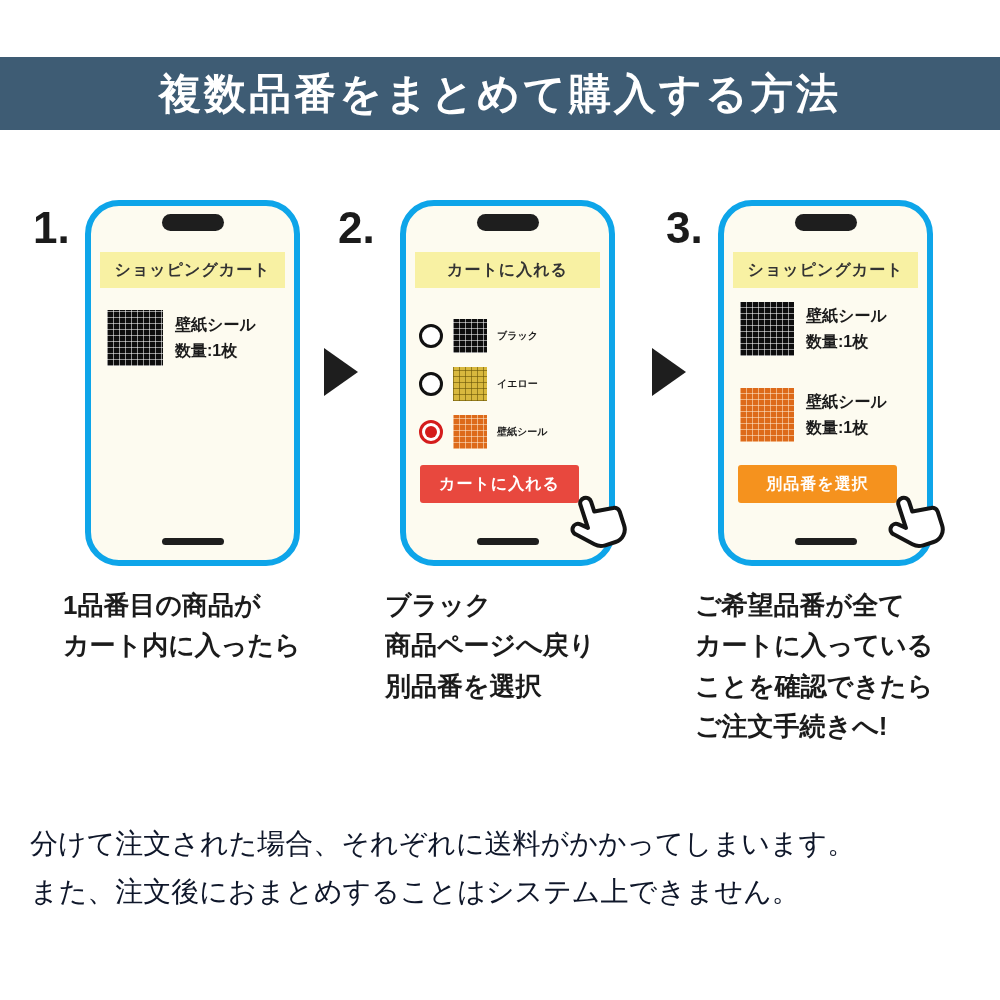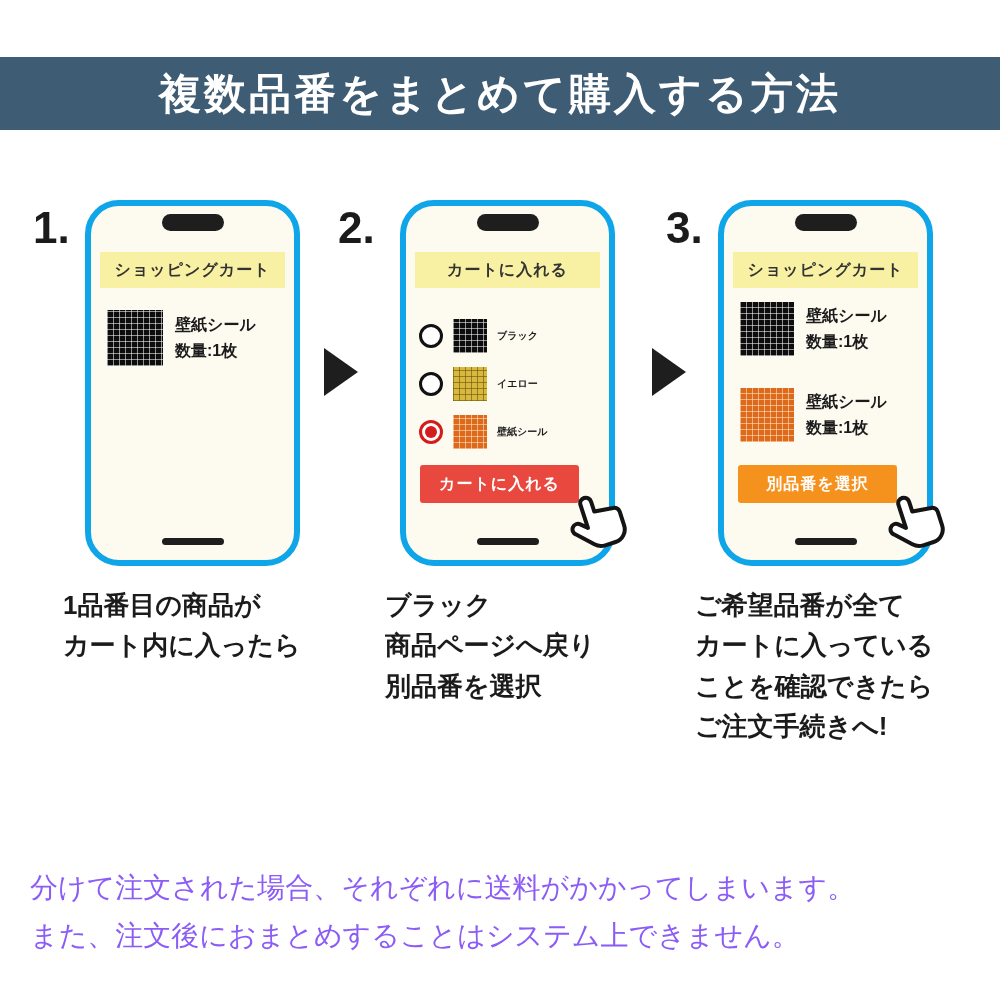--- a/index.html
+++ b/index.html
@@ -61,22 +61,22 @@
   .hand{position:absolute;width:62px;height:68px;transform:rotate(-18deg);}
   .hand svg{width:100%;height:100%;}
 
   
   .caption{position:absolute;font-size:26px;font-weight:600;line-height:1.55;
            white-space:pre-line;color:#1b1b1b;}
 
   
   .faq-heading{position:absolute;left:30px;top:762px;font-size:29px;font-weight:bold;color:#1b1b1b;}
   .faq-heading .highlight{background:linear-gradient(transparent 54%, #f6e87a 54%);padding:0 8px 3px 2px;}
-  .faq-body{position:absolute;left:30px;top:864px;font-size:28px;line-height:1.72;
-            white-space:pre-line;color:#8b5cf6;}
+  .faq-body{position:absolute;left:30px;top:820px;font-size:28px;line-height:1.72;
+            white-space:pre-line;color:#0f172a;}
 </style>
 </head>
 <body>
 
 <div class="canvas">
 
   <header class="banner">
     <h1>複数品番をまとめて購入する方法</h1>
   </header>
 

